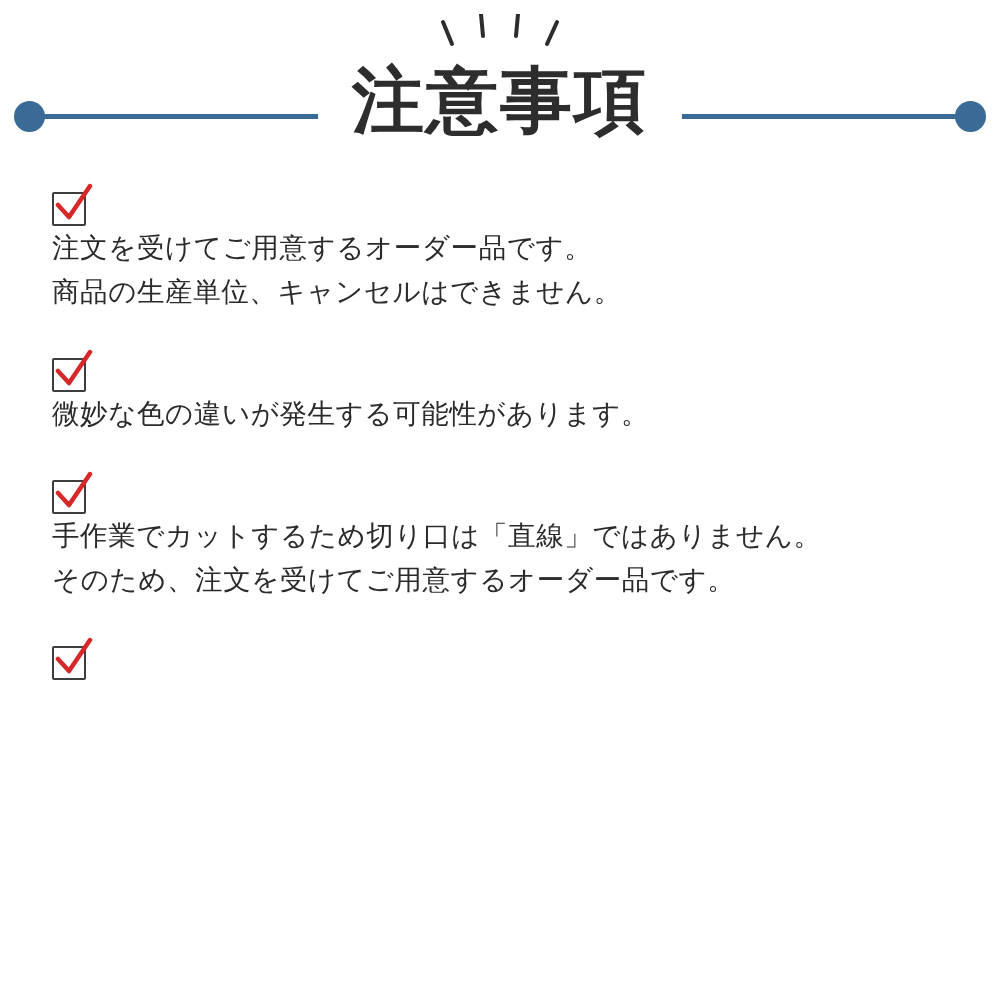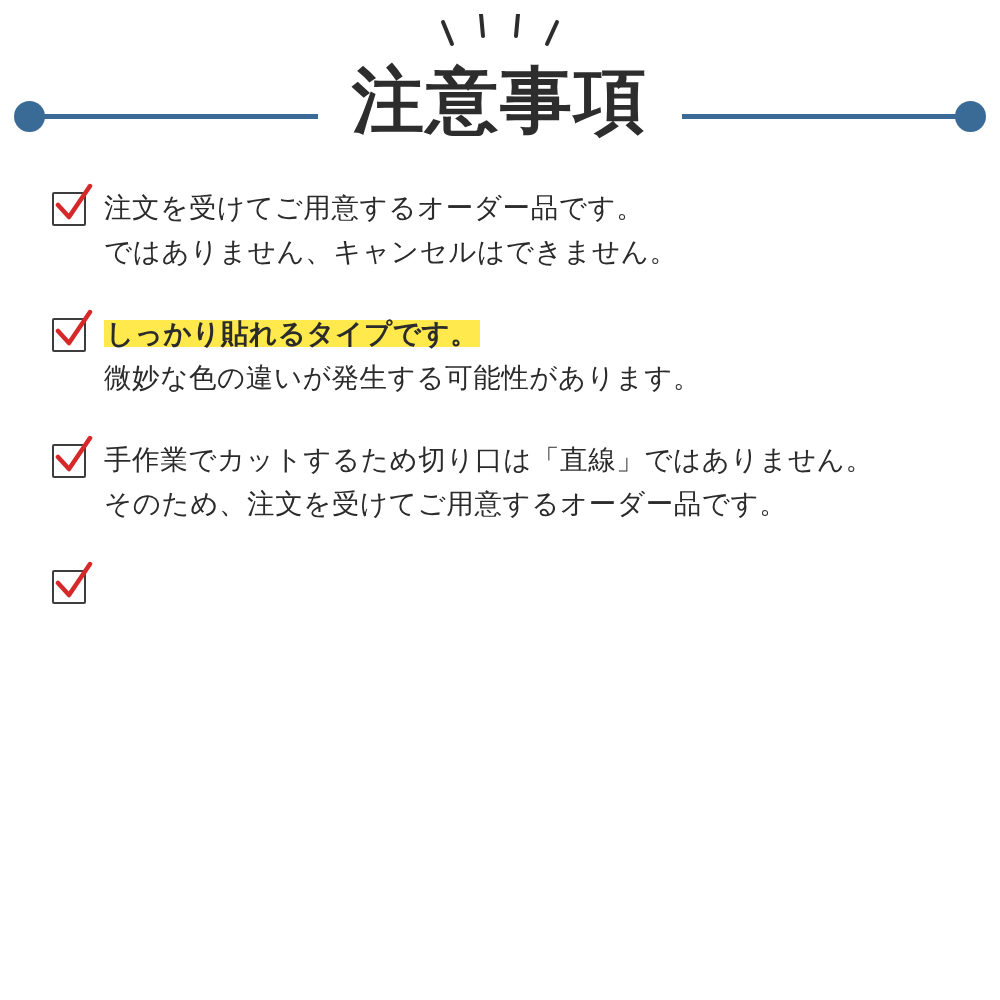--- a/index.html
+++ b/index.html
@@ -86,20 +86,21 @@
     left: 0;
     width: 1000px;
     padding: 0 52px;
     box-sizing: border-box;
   }
 
   .notice-item {
     display: flex;
     align-items: flex-start;
     margin-bottom: 38px;
+    flex-direction: column;
   }
 
   .check-box {
     flex: 0 0 auto;
     width: 34px;
     height: 34px;
     margin-top: 6px;
     margin-right: 18px;
     position: relative;
   }
@@ -168,33 +169,32 @@
 
     <div class="notice-item">
       <div class="check-box">
         <span class="frame"></span>
         <svg class="tick" viewBox="0 0 44 44">
             <path d="M8 22 L19 34 L40 3" fill="none" stroke="#d62828" stroke-width="4.5" stroke-linecap="round" stroke-linejoin="round"></path>
           </svg>
       </div>
       <div class="lines">
         <div class="line">注文を受けてご用意するオーダー品です。</div>
-        <div class="line">ではありません、キャンセルはできません。</div>
-      </div>
-    </div>
-
-    <div class="notice-item">
-      <div class="check-box">
-        <span class="frame"></span>
-        <svg class="tick" viewBox="0 0 44 44">
-            <path d="M8 22 L19 34 L40 3" fill="none" stroke="#d62828" stroke-width="4.5" stroke-linecap="round" stroke-linejoin="round"></path>
-          </svg>
-      </div>
-      <div class="lines">
-        <div class="line bold"><span class="hl">しっかり貼れるタイプです。</span></div>
+        <div class="line">商品の生産単位、キャンセルはできません。</div>
+      </div>
+    </div>
+
+    <div class="notice-item">
+      <div class="check-box">
+        <span class="frame"></span>
+        <svg class="tick" viewBox="0 0 44 44">
+            <path d="M8 22 L19 34 L40 3" fill="none" stroke="#d62828" stroke-width="4.5" stroke-linecap="round" stroke-linejoin="round"></path>
+          </svg>
+      </div>
+      <div class="lines">
         <div class="line">微妙な色の違いが発生する可能性があります。</div>
       </div>
     </div>
 
     <div class="notice-item">
       <div class="check-box">
         <span class="frame"></span>
         <svg class="tick" viewBox="0 0 44 44">
             <path d="M8 22 L19 34 L40 3" fill="none" stroke="#d62828" stroke-width="4.5" stroke-linecap="round" stroke-linejoin="round"></path>
           </svg>

